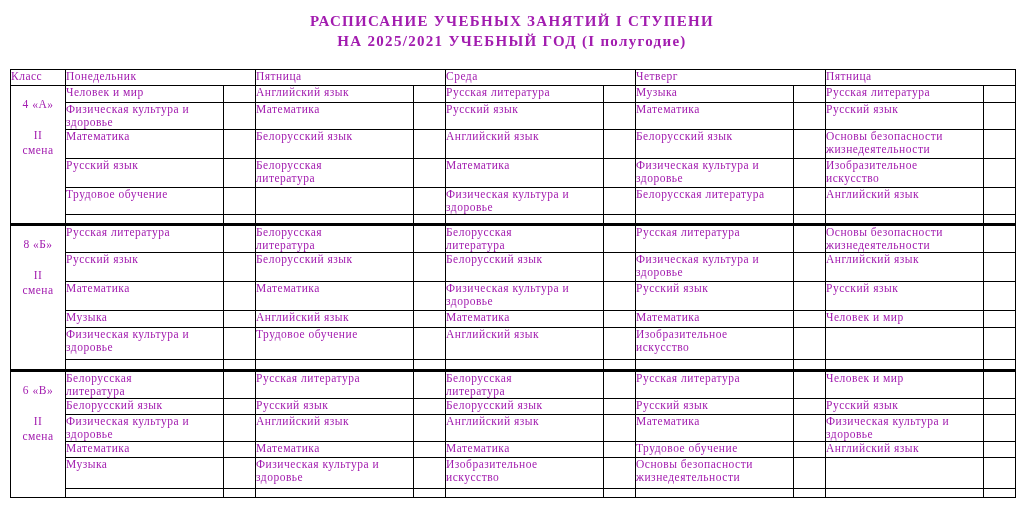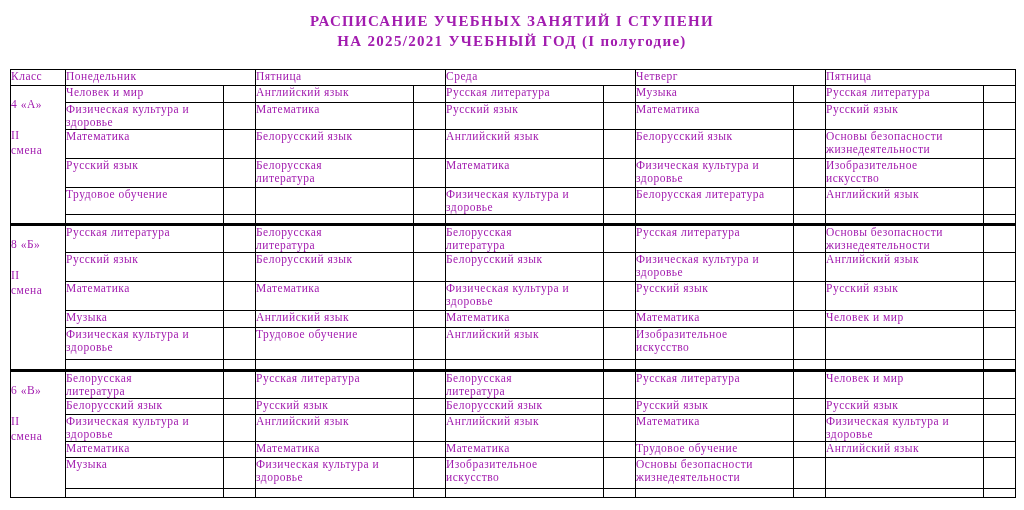--- a/index.html
+++ b/index.html
@@ -38,20 +38,21 @@
     letter-spacing: 1px;
     text-align: left;
     height: 15px;
     line-height: 15px;
   }
   td.subject {
     padding: 1px 2px 0 2px;
     white-space: pre-line;
   }
   td.class-cell {
+    text-align: center;
     font-size: 12px;
     letter-spacing: 0.8px;
   }
   .class-label { margin-top: 12px; margin-bottom: 17px; }
   .class-shift { white-space: pre-line; line-height: 15px; font-family: Liberation Serif, serif; }
   tr.thick-top > td, td.thick-top { border-top: 3px solid #000000; }
   td.thick-bottom { border-bottom: 3px solid #000000; }
 </style>
 </head>
 <body>

